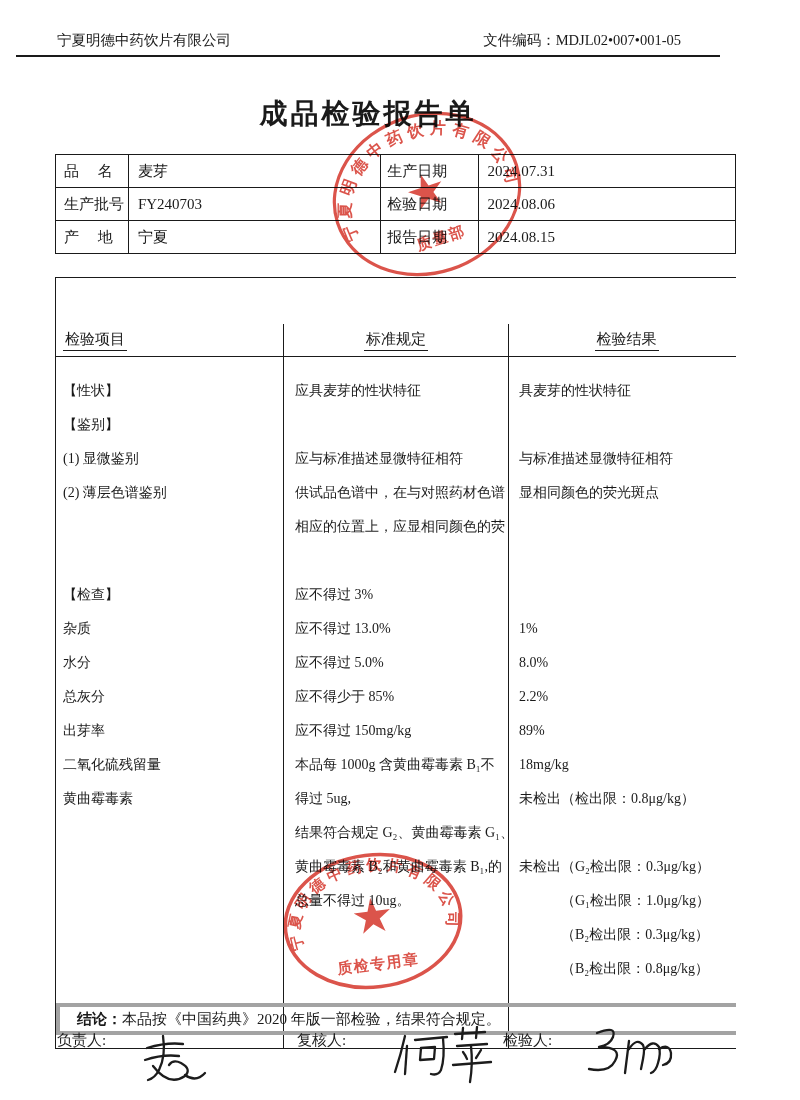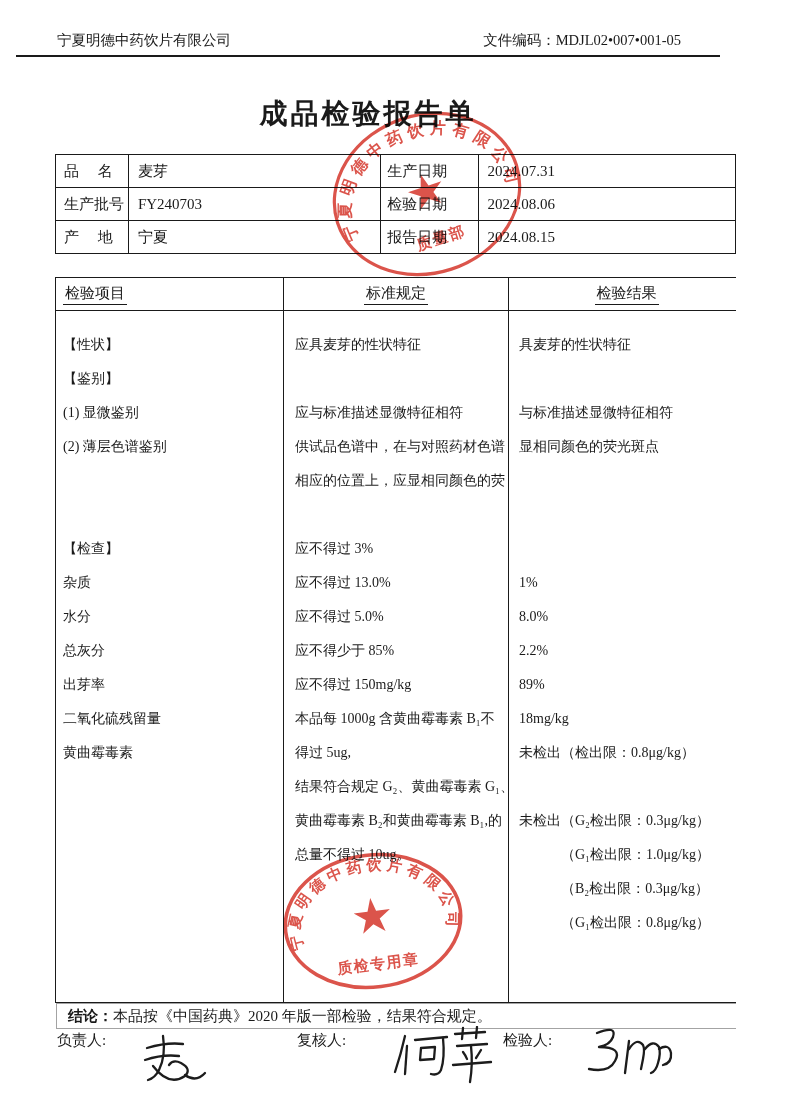--- a/index.html
+++ b/index.html
@@ -16,36 +16,36 @@
            font-size:28px; font-weight:bold; letter-spacing:3px; }
 
   
   table.info { position:absolute; left:55px; top:154px; border-collapse:collapse; table-layout:fixed; }
   table.info td { border:1px solid #1a1a1a; height:32px; font-size:15px; padding:0 0 0 8px; white-space:pre; }
   table.info td.lab2 { padding-left:6px; }
   table.info td.val  { padding-left:9px; }
 
   
   .main { position:absolute; left:55px; top:277px; width:688px; border:1px solid #1a1a1a; background:transparent; }
-  .main-head { display:grid; grid-template-columns:227px 225px 236px; height:32px; border-bottom:1px solid #1a1a1a; }
+  .main-head { display:grid; grid-template-columns:227px 225px 236px; height:32px; border-bottom:1px solid #1a1a1a;margin-top:46px; }
   .main-head .hc { display:flex; align-items:center; justify-content:center; font-size:15px; }
   .main-head .hc:first-child { justify-content:flex-start; padding-left:7px; }
   .main-head .hc + .hc { border-left:1px solid #1a1a1a; }
   .main-head .hc span { border-bottom:1px solid #1a1a1a; padding:0 2px 1px 2px; }
   .main-body { display:grid; grid-template-columns:227px 225px 236px; height:691px; }
   .main-body .col { padding-top:17px; }
   .main-body .col + .col { border-left:1px solid #1a1a1a; }
   .tline { height:34px; line-height:34px; font-size:14px; white-space:pre; }
   .col-1 .tline { padding-left:7px; }
   .col-2 .tline { padding-left:11px; }
   .col-3 .tline { padding-left:10px; }
 
   
   .conclusion { position:absolute; left:56px; top:1003px; width:672px; height:24px;
-                border:1px solid #a3a3a3; font-size:15px; line-height:24px; padding-left:11px; white-space:pre; }
+                border:4px solid #a3a3a3; font-size:15px; line-height:24px; padding-left:17px; white-space:pre; }
   .conclusion b { font-weight:bold; }
 
   
   .sig-label { position:absolute; font-size:15px; }
   .sig { position:absolute; }
   .sig path { fill:none; stroke:#1c1c1c; stroke-width:2.3; stroke-linecap:round; stroke-linejoin:round; }
 
   
   .stamp { position:absolute; mix-blend-mode:multiply; opacity:.85; pointer-events:none; }
   .stamp ellipse { fill:none; }
@@ -156,21 +156,21 @@
           <div class="tline">1%</div>
           <div class="tline">8.0%</div>
           <div class="tline">2.2%</div>
           <div class="tline">89%</div>
           <div class="tline">18mg/kg</div>
           <div class="tline">未检出（检出限：0.8μg/kg）</div>
           <div class="tline"></div>
           <div class="tline">未检出（G₂检出限：0.3μg/kg）</div>
           <div class="tline">　　　（G₁检出限：1.0μg/kg）</div>
           <div class="tline">　　　（B₂检出限：0.3μg/kg）</div>
-          <div class="tline">　　　（G₁检出限：0.8μg/kg）</div>
+          <div class="tline">　　　（B₂检出限：0.8μg/kg）</div>
         </div>
     </div>
   </div>
 
   <div class="conclusion"><b>结论：</b><span>本品按《中国药典》2020 年版一部检验，结果符合规定。</span></div>
 
   <div class="sig-label" style="left:57px; top:1031px;">负责人:</div>
   <svg class="sig" style="left:133px; top:1030px;" width="100" height="64" viewBox="0 0 100 64" aria-label="李远">
     <path d="M14 18 Q34 12 50 14"></path>
     <path d="M30 6 Q33 26 26 40 Q22 48 15 50"></path>

